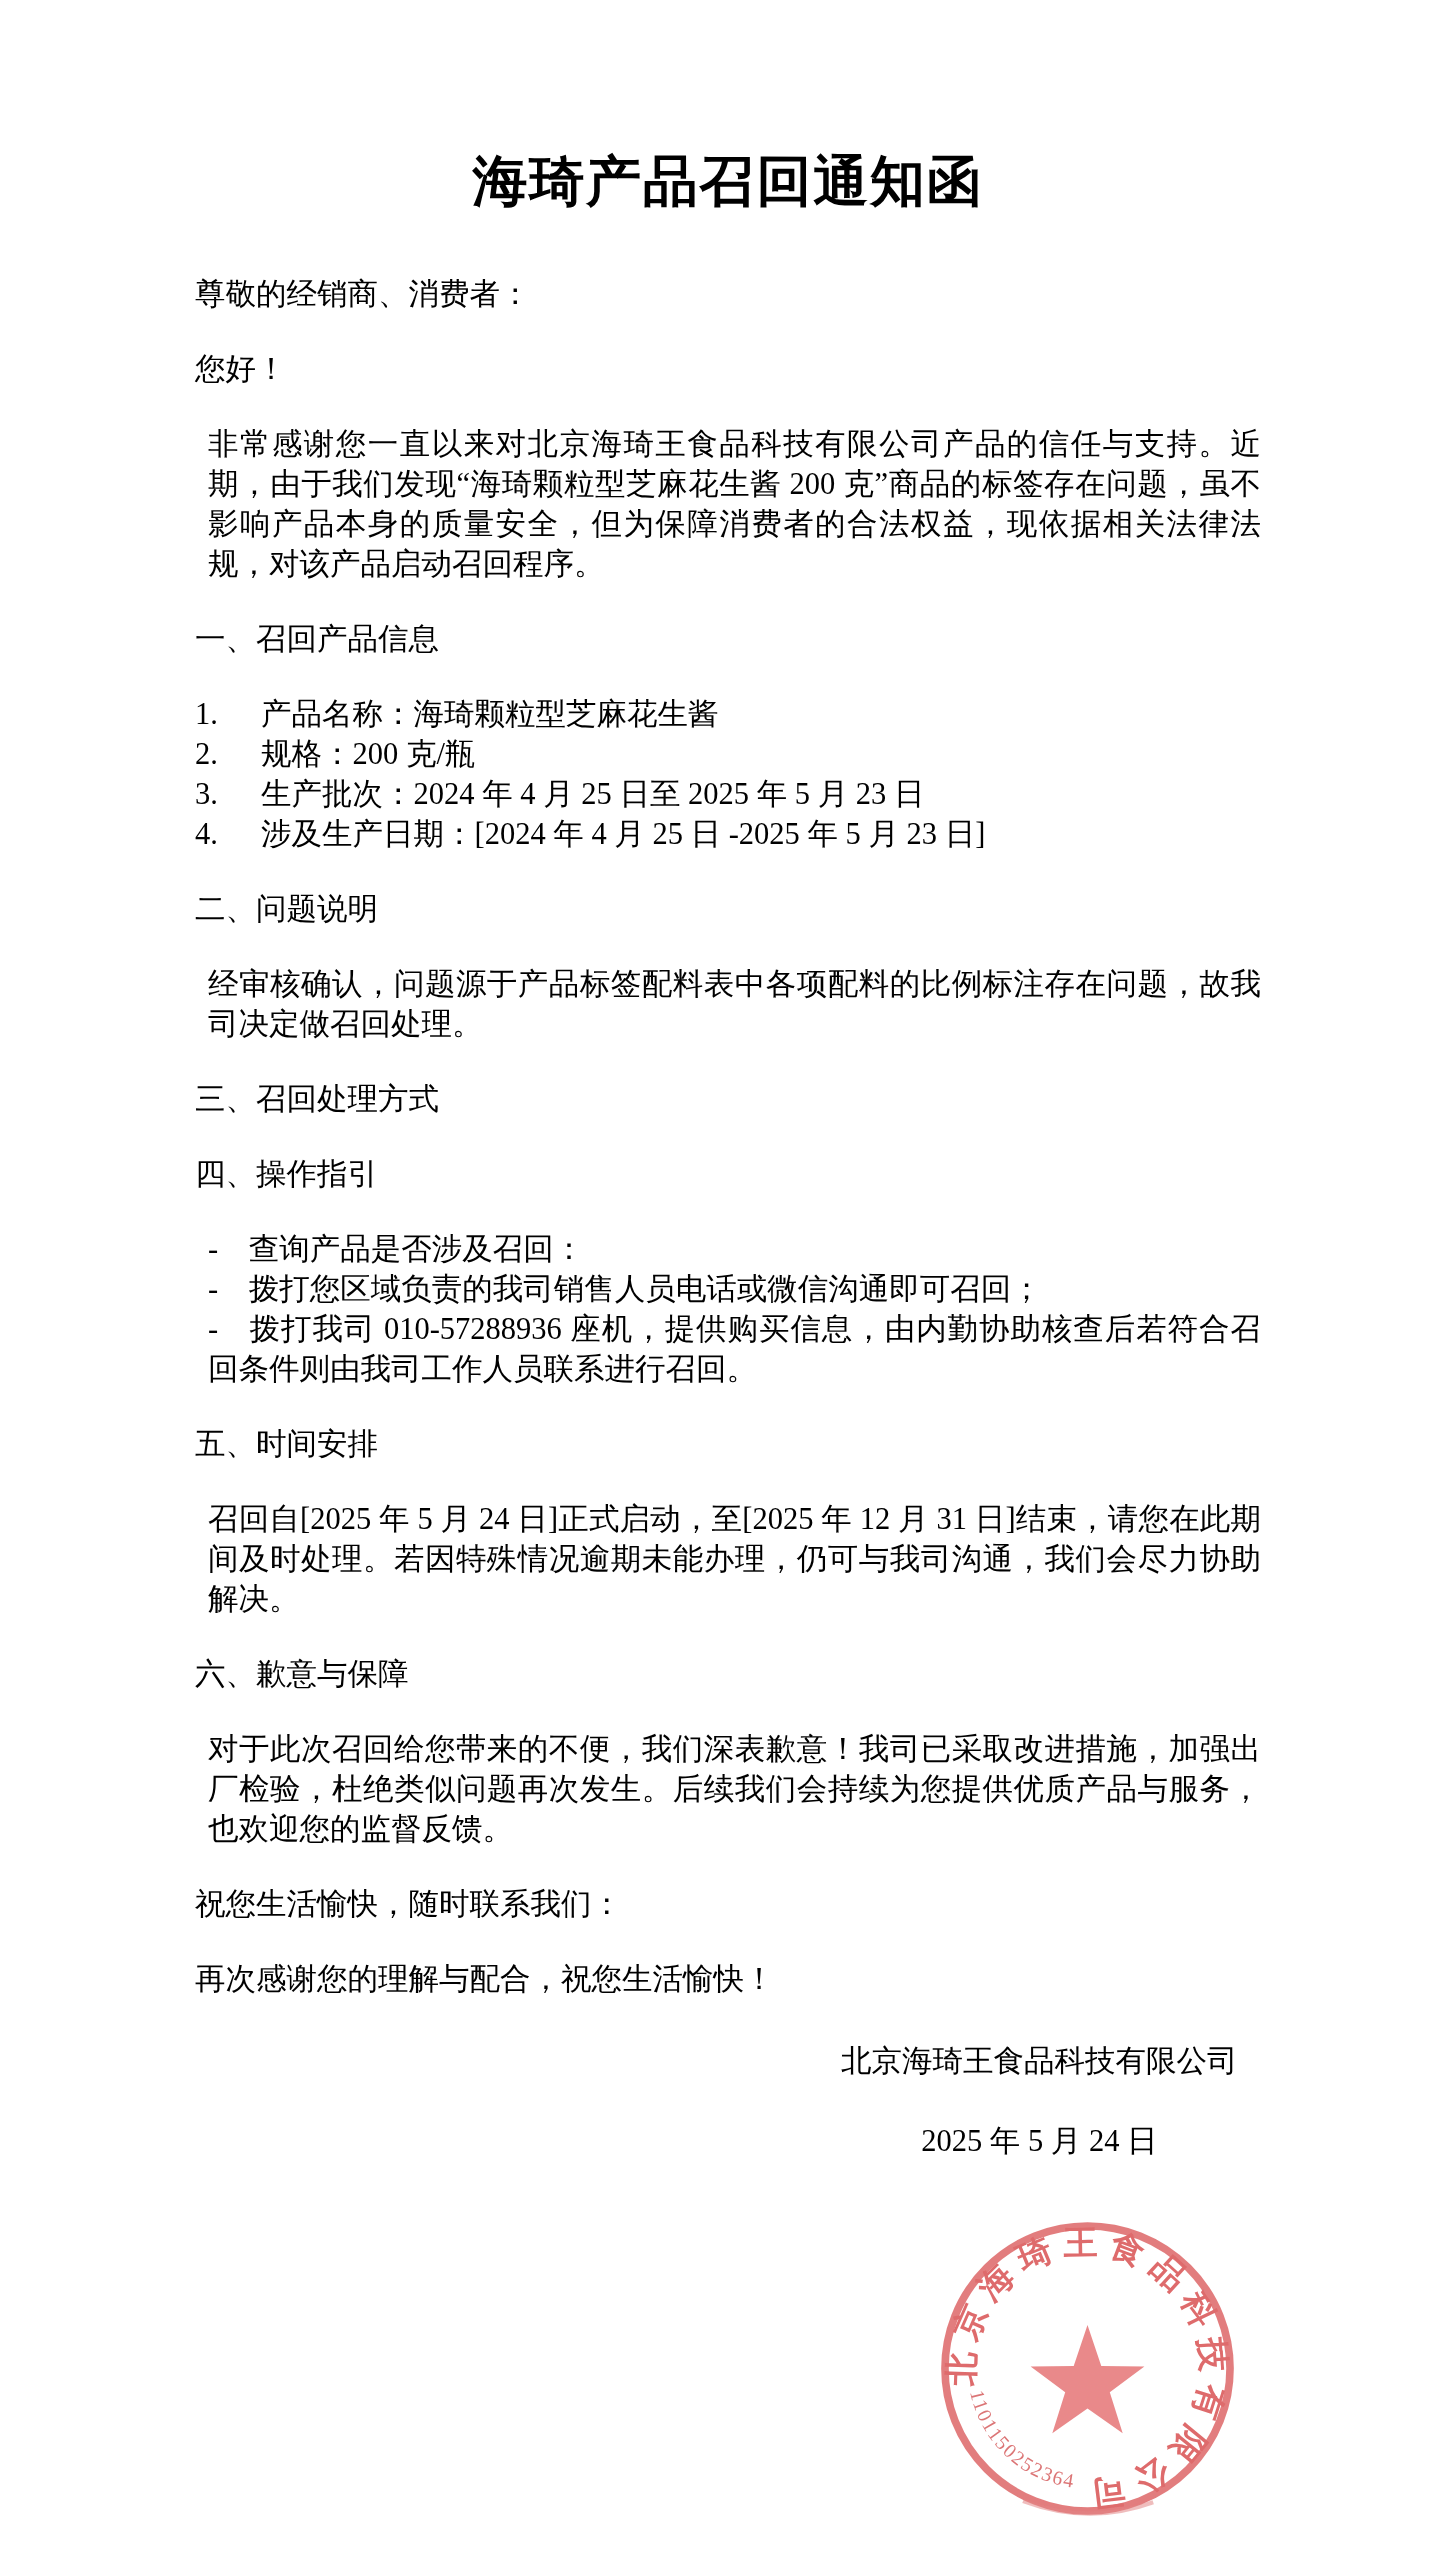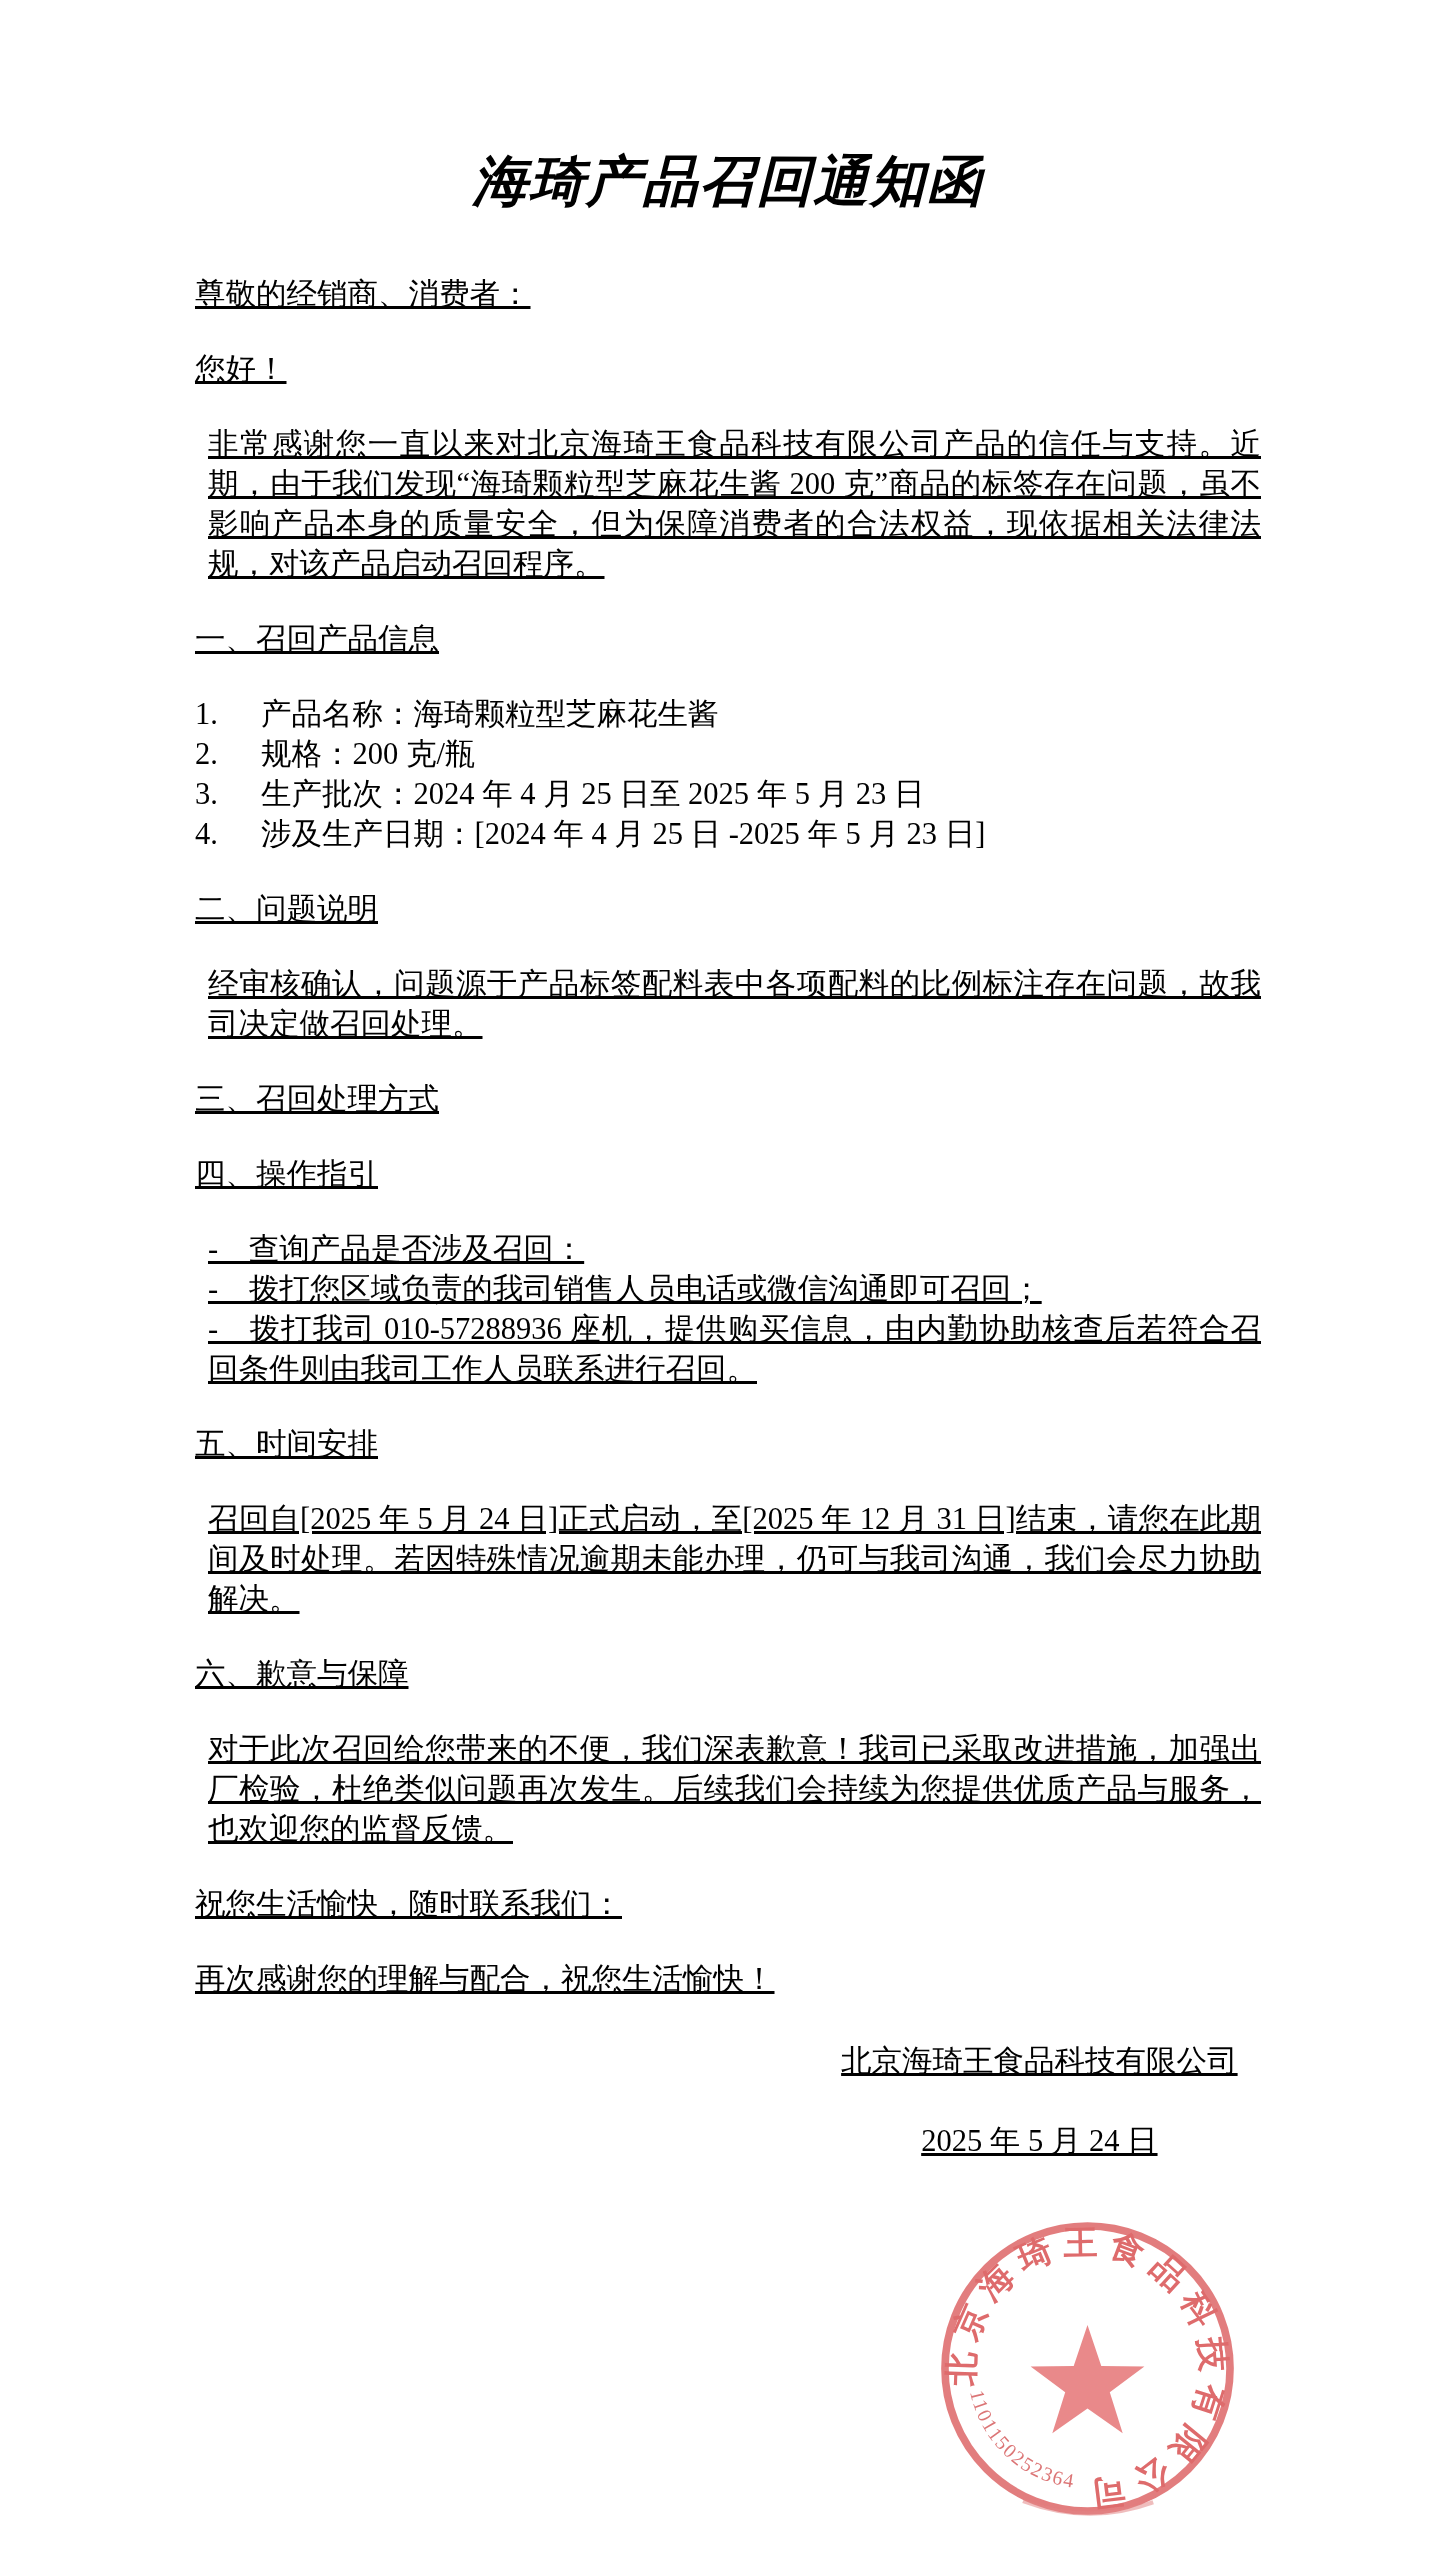--- a/index.html
+++ b/index.html
@@ -3,25 +3,25 @@
 <meta charset="utf-8">
 <style>
   html,body { margin:0; padding:0; background:#ffffff; }
   body { width:1454px; height:2576px; position:relative;
          font-family:"Liberation Serif","DejaVu Serif",serif; color:#000; }
   .page { position:absolute; inset:0; width:1454px; height:2576px; background:#fff; overflow:hidden; }
 
   .content { position:absolute; left:195px; top:0; width:1066px; z-index:2; }
 
   .title { font-size:55px; font-weight:700; text-align:center; letter-spacing:1.8px;
-           margin:147px 0 0 0; line-height:70px;font-style:italic; }
+           margin:147px 0 0 0; line-height:70px; }
 
   .block { margin:35px 0 0 0; font-size:30.5px; line-height:40px; }
   .first-block { margin-top:57px; }
-  p { margin:0;text-decoration:underline; }
+  p { margin:0; }
   .para { text-align:justify;margin-left:13px; }
 
   .list .item { display:flex; font-size:30.5px; line-height:40px; }
   .list .no { flex:0 0 66px; }
   .list .it { flex:1 1 auto; }
 
   .contact-line { font-size:30.5px; line-height:40px; }
   .mono { font-family:"DejaVu Sans Mono","Liberation Mono",monospace; }
 
   .signature { margin-top:42px; text-align:right; padding-right:23.4px; }

